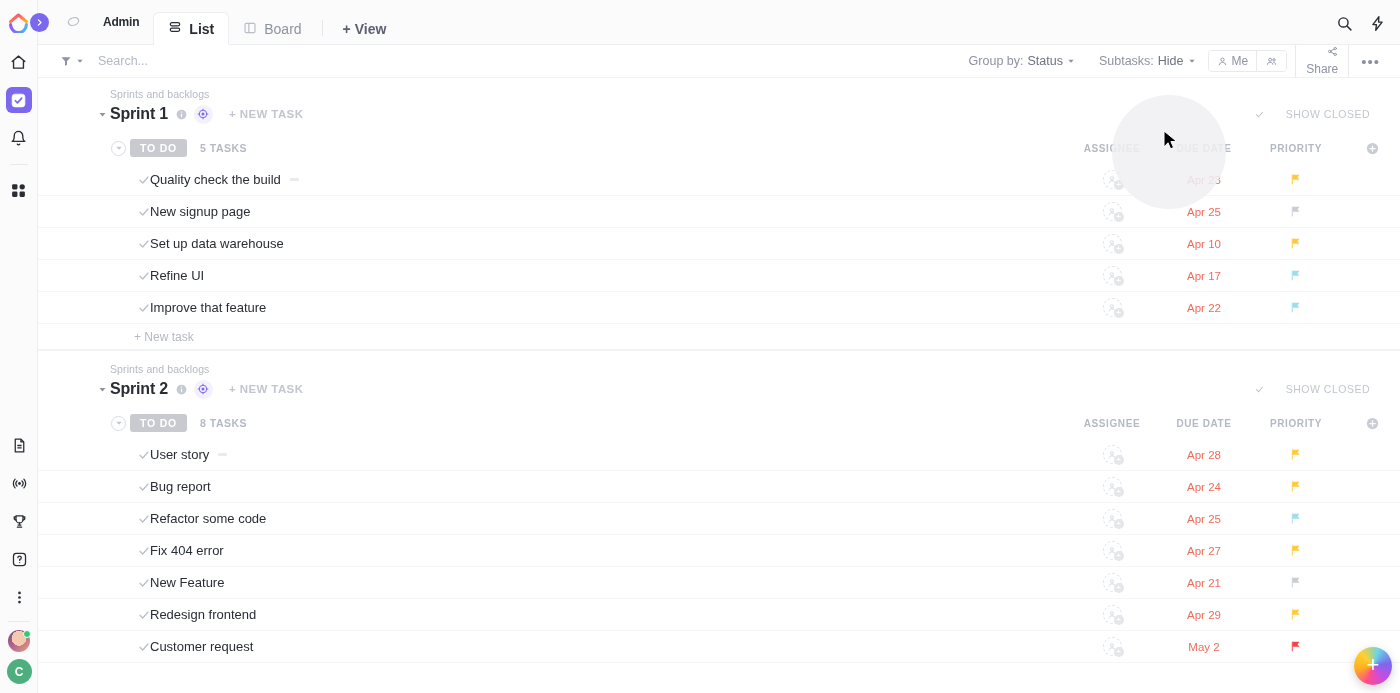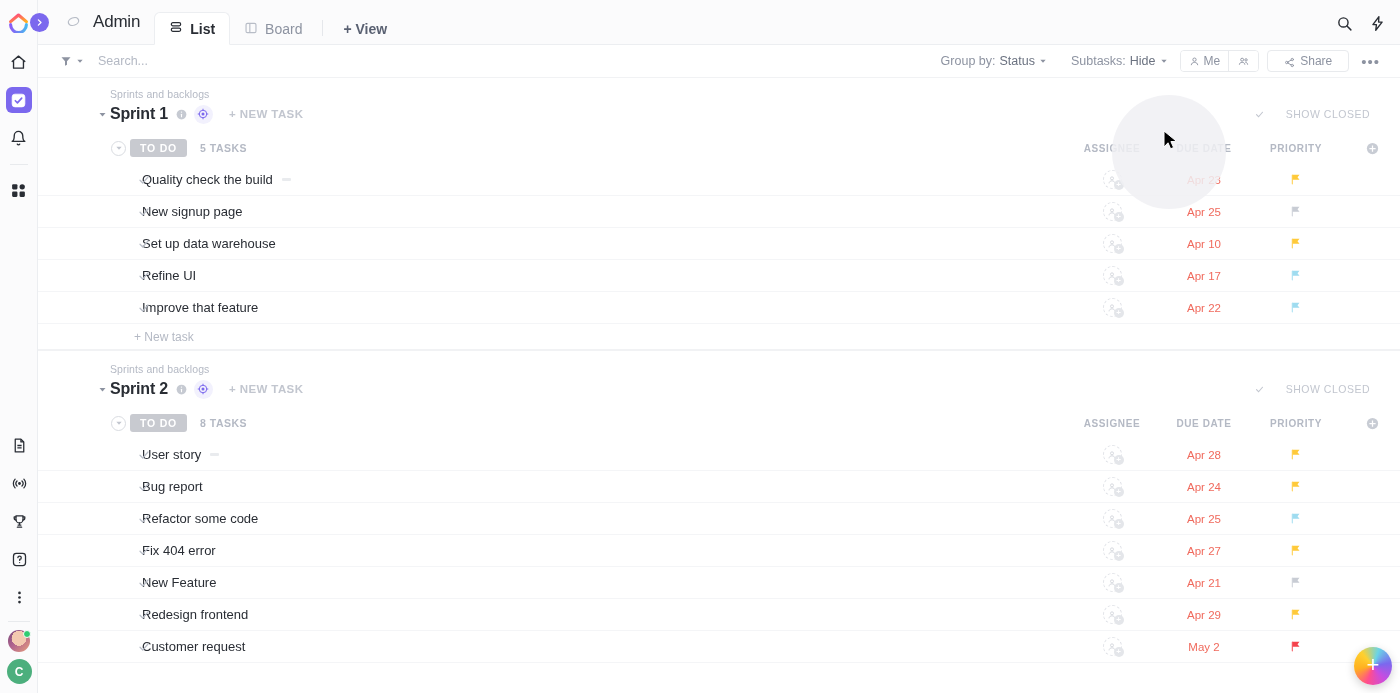--- a/index.html
+++ b/index.html
@@ -61,23 +61,23 @@
   
   .topbar {
     height: 45px; flex: 0 0 45px;
     background: #fbfbfc;
     border-bottom: 1px solid #eceef1;
     display: flex; align-items: flex-end; padding-left: 22px; padding-right: 14px;
     position: relative;
   }
   .topbar-left { display:flex; align-items:flex-end; height:45px; gap: 0; }
   .space-name {
-    display: flex; align-items: center; gap: 12px;
+    display: flex; align-items: center; gap: 22px;
     height: 45px; padding: 0 14px 0 6px; color:#292d34;
-    font-size: 17px; font-weight: 400; letter-spacing:-0.2px;
+    font-size: 12px; font-weight: 700; letter-spacing:-0.2px;
   }
   .space-icon { color:#b8bdc7; display:flex; }
   .vtab {
     display: flex; align-items: center; gap: 7px;
     height: 32px; padding: 0 14px; margin-bottom: 0;
     font-size: 14px; color: #8d93a1; border-radius: 6px 6px 0 0;
     position: relative; top: 1px;
   }
   .vtab.active {
     background: #ffffff; color: #292d34; font-weight: 600;
@@ -103,22 +103,22 @@
     padding: 0 12px;
   }
   .tb-item b { color:#6b7280; font-weight:400; }
   .seg-group { display:flex; border:1px solid #e8eaed; border-radius:4px; overflow:hidden; }
   .seg {
     display:flex; align-items:center; gap:4px; padding: 3px 8px;
     font-size:12px; color:#8d93a1; background:#fff;
   }
   .seg + .seg { border-left:1px solid #e8eaed; }
   .share-btn {
-    display:flex; align-items:flex-end; gap:5px; padding: 3px 16px;
-    font-size:12px; color:#8d93a1; border:1px solid #e8eaed; border-radius:4px; margin-left:8px;
+    display:flex; align-items:flex-end; gap:5px; padding: 3px 10px;
+    font-size:12px; color:#8d93a1; border:1px solid #e8eaed; border-radius:4px; margin-left:8px;flex-direction:column;
   }
   .dots-btn { color:#8d93a1; padding: 0 6px 0 12px; font-size:15px; letter-spacing:1px; }
 
   
   .content { flex:1; overflow:hidden; position:relative; background:#fff; }
 
   
   .group { position:relative; }
   .group-top {
     padding: 10px 0 0 0;
@@ -169,21 +169,21 @@
   .col-due { width: 88px; }
   .col-prio { width: 96px; }
   .col-add { width: 56px; display:flex; justify-content:center; color:#c8ccd4; }
 
   
   .task-row {
     display:flex; align-items:center; height:32px;
     border-bottom:1px solid #f4f5f7; padding-left:96px; position:relative;
   }
   .task-check { position:absolute; left:100px; color:#b8bdc7; display:flex; }
-  .task-name { margin-left:8px; font-size:13px; color:#292d34; }
+  .task-name { margin-left:16px; font-size:13px; color:#292d34; }
   .task-dash { margin-left:9px; width:9px; height:3px; background:#e9ebee; border-radius:1px; }
   .task-right { margin-left:auto; display:flex; align-items:center; }
   .cell { display:flex; align-items:center; justify-content:center; }
   .cell-assignee { width:96px; }
   .cell-due { width:88px; font-size:11.5px; color:#f06a5d; }
   .cell-prio { width:96px; }
   .cell-end { width:56px; }
   .assignee-ph {
     width:19px; height:19px; border-radius:50%; border:1px dashed #e0e2e7;
     position:relative; display:flex; align-items:center; justify-content:center; color:#d3d6dc;

